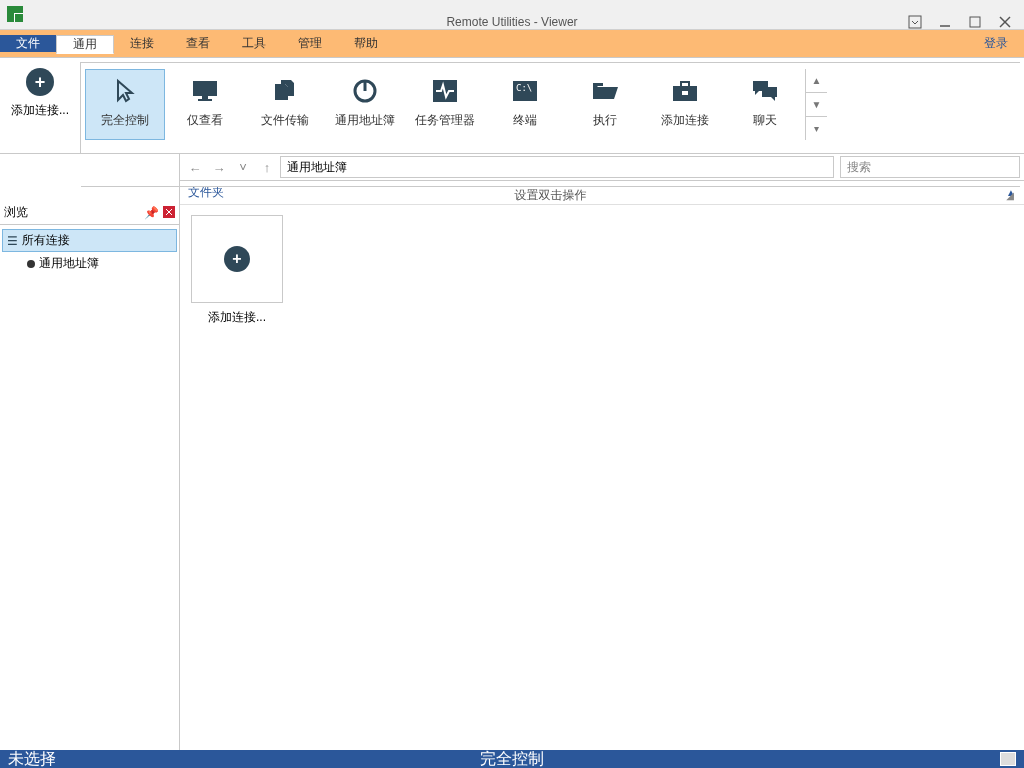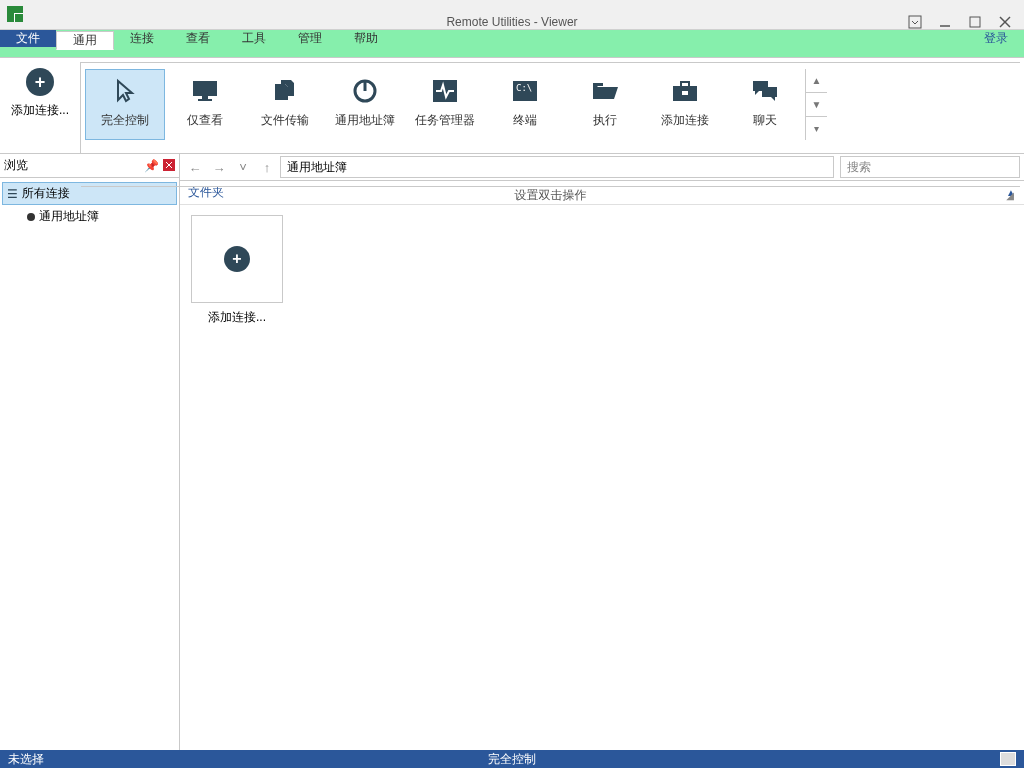--- a/index.html
+++ b/index.html
@@ -2,60 +2,60 @@
 <html><head>
 <meta charset="utf-8">
 <style>
 * { box-sizing: border-box; margin: 0; padding: 0; }
 html, body { width: 1024px; height: 768px; overflow: hidden; font-family: "Microsoft YaHei", "Segoe UI", sans-serif; font-size: 12px; background: #fff; }
 .titlebar { height: 30px; background: #f0f0f0; display: flex; align-items: flex-end; border-bottom: 1px solid #d0d0d0; position: relative; }
 .titlebar .logo { width: 30px; height: 30px; display:flex; align-items:center; justify-content:center;}
 .titlebar .title { position:absolute; left:0; right:0; text-align:center; color:#555; pointer-events:none; }
 .titlebar .wincontrols { margin-left:auto; display:flex; align-items:center; gap:16px; padding-right:12px; z-index:2; }
 .titlebar .wincontrols span { color:#555; font-size:14px; cursor:pointer; }
-.tabs { height: 28px; display:flex; align-items:flex-start; background:#86efac; border-bottom:1px solid #c9c9c9; }
+.tabs { height: 28px; display:flex; align-items:center; background:#fdba74; border-bottom:1px solid #c9c9c9; }
 .tab { padding: 0 16px; display:flex; align-items:center; color:#333; cursor:pointer; }
 .tab.file { background:#2b579a; color:#fff; }
 .tab.active { background:#fff; border:1px solid #c9c9c9; border-bottom:1px solid #fff; position:relative; top:1px; }
 .tab.login { margin-left:auto; color:#2b579a; }
 .ribbon-wrap { display:flex; border-bottom:1px solid #c9c9c9; }
 .ribbon-side { width:80px; display:flex; flex-direction:column; align-items:center; justify-content:flex-start; padding-top:10px; gap:6px; }
 .ribbon-side .iconbig { width:28px; height:28px; border-radius:50%; background:#2f4858; color:#fff; display:flex; align-items:center; justify-content:center; font-size:18px; font-weight:bold;}
 .ribbon-body { flex:1; border:1px solid #c9c9c9; border-right:none; border-bottom:none; margin-top:4px; margin-right:4px; display:flex; flex-direction:column; }
 .ribbon-items { display:flex; padding:6px 4px 0 4px; position:relative; }
 .ritem { width:80px; display:flex; flex-direction:column; align-items:center; gap:6px; padding:6px 2px 10px 2px; cursor:pointer; border:1px solid transparent; }
 .ritem.selected { background:#cde6f7; border:1px solid #7db7e0; }
 .ritem .ri-icon { height:30px; display:flex; align-items:center; justify-content:center; }
 .ritem .ri-label { color:#333; font-size:12px; white-space:nowrap; }
 .ribbon-spinner { width:22px; border-left:1px solid #c9c9c9; display:flex; flex-direction:column; }
 .ribbon-spinner div { flex:1; display:flex; align-items:center; justify-content:center; color:#777; cursor:pointer; font-size:10px; }
 .ribbon-spinner div+div { border-top:1px solid #c9c9c9; }
 .ribbon-caption { height:22px; border-top:1px solid #c9c9c9; display:flex; align-items:center; justify-content:center; color:#555; position:relative;margin-top:46px; }
 .ribbon-caption .dlg { position:absolute; right:6px; font-size:10px; color:#888; cursor:pointer; }
 .middle { display:flex; height: calc(768px - 30px - 28px - 96px - 18px); }
 .sidebar { width:180px; border-right:1px solid #c9c9c9; display:flex; flex-direction:column; }
-.sidebar-head { height:24px; border-bottom:1px solid #c9c9c9; display:flex; align-items:center; padding:0 4px; }
+.sidebar-head { height:24px; border-bottom:1px solid #c9c9c9; display:flex; align-items:center; padding:0 4px;margin-top:47px; }
 .sidebar-head .sp { margin-left:auto; display:flex; gap:4px; }
 .tree { padding:4px 2px; }
 .tree-row { display:flex; align-items:center; gap:4px; padding:2px 4px; cursor:pointer; border:1px solid transparent;}
 .tree-row.sel { background:#cde6f7; border:1px solid #7db7e0; }
 .tree-row.child { padding-left:24px; }
 .bullet { width:8px; height:8px; border-radius:50%; background:#333; display:inline-block;}
 .content { flex:1; display:flex; flex-direction:column; }
 .navbar { height:27px; border-bottom:1px solid #c9c9c9; display:flex; align-items:center; padding:0 4px; gap:2px; }
 .nav-arrow { width:22px; height:22px; display:flex; align-items:center; justify-content:center; color:#888; cursor:pointer; font-size:13px;}
 .path-input { flex:1; height:22px; border:1px solid #c9c9c9; padding:0 6px; background:#fff; display:flex; align-items:center; }
 .search-input { width:180px; height:22px; border:1px solid #c9c9c9; padding:0 6px; background:#fff; display:flex; align-items:center; color:#888; margin-left:4px;}
 .section-head { height:24px; display:flex; align-items:center; padding:0 8px; color:#2b579a; border-bottom:1px solid #e0e0e0;}
 .section-head .collapse { margin-left:auto; color:#2b579a; cursor:pointer; font-size:10px;}
 .items-area { flex:1; padding:10px; display:flex; align-items:flex-start; gap:12px; }
 .item-tile { width:94px; display:flex; flex-direction:column; align-items:center; gap:6px; cursor:pointer;}
 .item-thumb { width:92px; height:88px; border:1px solid #c9c9c9; background:#fff; display:flex; align-items:center; justify-content:center; }
 .item-thumb .plus { width:26px; height:26px; border-radius:50%; background:#2f4858; color:#fff; display:flex; align-items:center; justify-content:center; font-size:16px; font-weight:bold;}
-.statusbar { height:18px; background:#2b579a; color:#fff; display:flex; align-items:center; padding:0 8px; font-size:12px;}
+.statusbar { height:18px; background:#2b579a; color:#fff; display:flex; align-items:center; padding:0 8px; font-size:16px;}
 .statusbar .s-center { position:absolute; left:0; right:0; text-align:center; pointer-events:none;}
 .statusbar .s-right { margin-left:auto; width:16px; height:14px; background:#ddd; border:1px solid #fff;}
 svg { display:block; }
 </style>
 </head>
 <body>
 
 <div class="titlebar">
   <div class="logo">
     <svg width="16" height="16">

